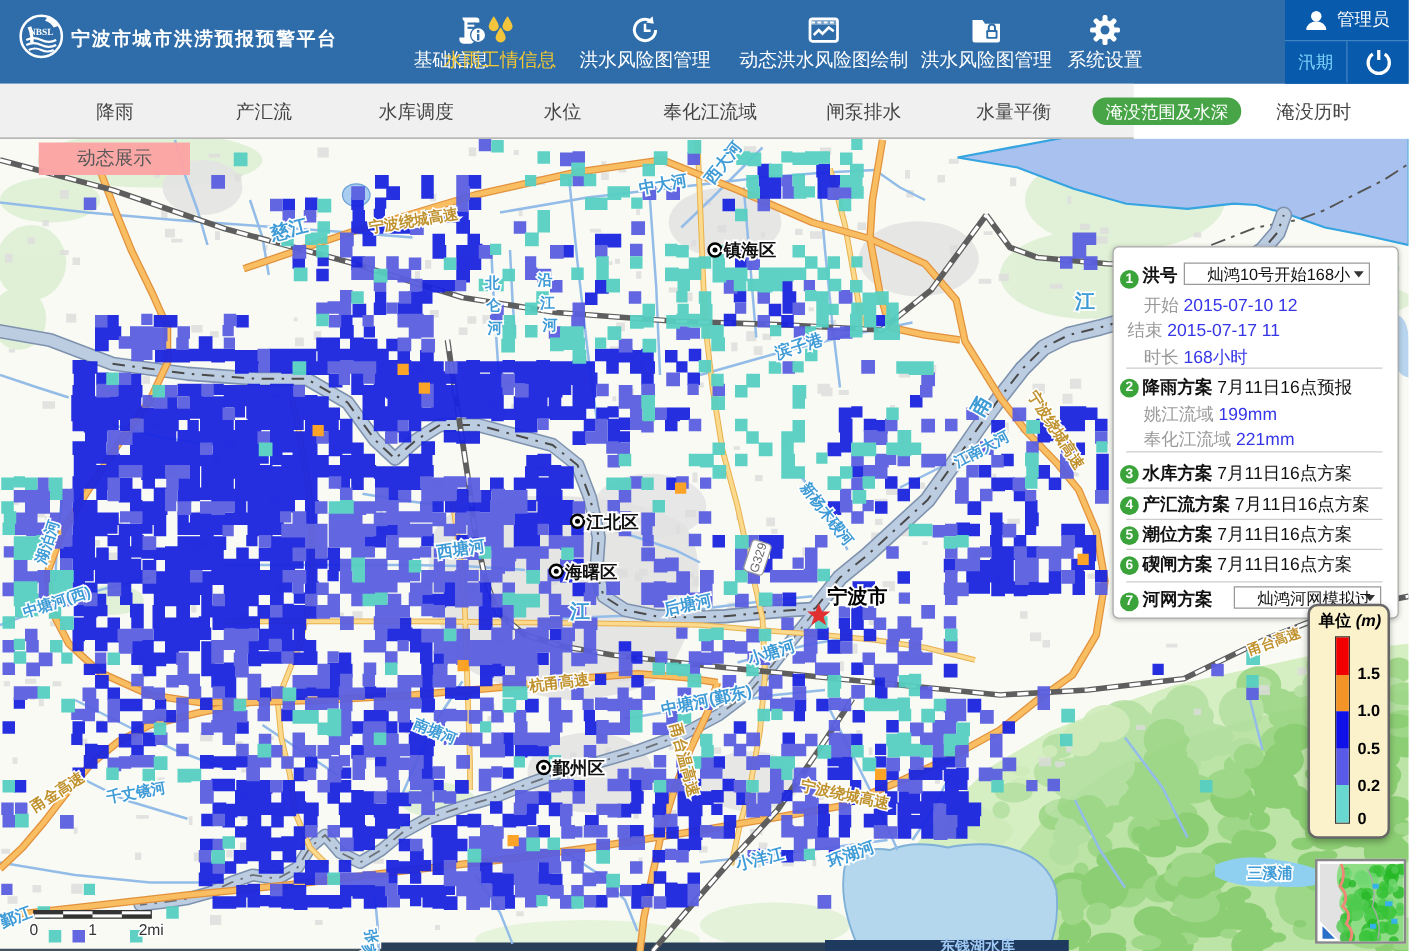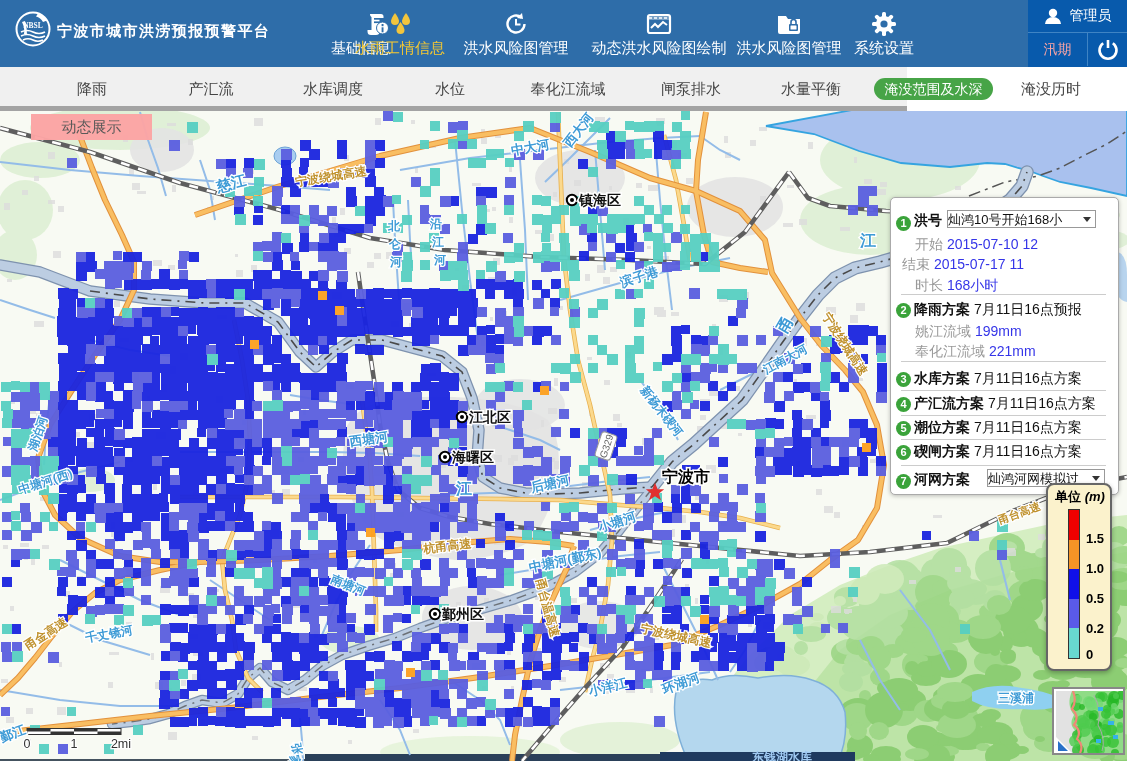--- a/index.html
+++ b/index.html
@@ -2,34 +2,34 @@
 <html><head><meta charset="utf-8"><style>
 *{margin:0;padding:0;box-sizing:border-box}
 html,body{width:1127px;height:761px;overflow:hidden;font-family:"Liberation Sans",sans-serif}
 #page{position:relative;width:1127px;height:761px;background:#fff}
 #hdr{position:absolute;left:0;top:0;width:1127px;height:67px;background:#2e6da9}
 #logo{position:absolute;left:14px;top:10px}
 #title{position:absolute;left:57px;top:22px;font-size:15px;font-weight:bold;color:#fff;letter-spacing:1.4px}
 #userbox{position:absolute;left:1028px;top:0;width:99px;height:67px;background:#085aac}
 #ub-top{height:33px;border-bottom:1px solid #3f84c4;display:flex;align-items:center;justify-content:center;color:#fff;font-size:14px}
 #ub-bot{height:33px;display:flex}
-#ub-xq{width:60px;border-right:1px solid #3f84c4;display:flex;align-items:center;justify-content:center;color:#fca5a5;font-size:14px}
+#ub-xq{width:50px;border-right:1px solid #3f84c4;display:flex;align-items:center;justify-content:center;color:#7dd3fc;font-size:14px}
 #ub-pw{flex:1;display:flex;align-items:center;justify-content:center}
-#nav2{position:absolute;left:0;top:67px;width:907px;height:44px;background:#f0f0f0;border-bottom:5px solid #a3a3a3}
+#nav2{position:absolute;left:0;top:67px;width:907px;height:44px;background:#f0f0f0;border-bottom:1px solid #a3a3a3}
 .n2{position:absolute;top:13px;transform:translateX(-50%);font-size:15px;color:#444;white-space:nowrap}
 #pill{position:absolute;left:874px;top:11px;width:119px;height:22px;background:#47a447;border-radius:11px;color:#fff;font-size:14px;text-align:center;line-height:22px}
 #map{position:absolute;left:0;top:111px;width:1127px;height:650px;background:#f8faf3;overflow:hidden}
 #dyn{position:absolute;left:31px;top:114px;width:121px;height:26px;background:#fca5a5;color:#555;font-size:15px;text-align:center;line-height:26px;opacity:0.97}
 #panel{position:absolute;left:890px;top:197px;width:229px;height:298px;background:#fff;border:1px solid #aaa;border-radius:5px;box-shadow:0 1px 4px rgba(0,0,0,.25);font-size:14px;color:#111}
 .prow{position:absolute;left:5px;white-space:nowrap}
 .num{position:absolute;left:0;width:15px;height:15px;border-radius:50%;background:#3aa33a;color:#fff;font-size:11px;font-weight:bold;text-align:center;line-height:15px}
 .glab{color:#999}
 .blue{color:#3535e8}
 .pdiv{position:absolute;left:10px;width:205px;border-top:1px solid #ccc}
-.sel{display:inline-block;border:1px solid #999;background:#fff;font-size:13px;padding:0 0;white-space:nowrap;overflow:hidden}
+.sel{display:inline-block;border:1px solid #999;background:#fff;font-size:13px;padding:0 18px;white-space:nowrap;overflow:hidden}
 .arr{position:absolute;right:4px;top:6px;width:0;height:0;border-left:4px solid transparent;border-right:4px solid transparent;border-top:5px solid #333}
 #legend{position:absolute;left:1046px;top:483px;width:66px;height:188px;background:#fbf2cc;border:2px solid #666;border-radius:8px;box-shadow:0 2px 5px rgba(0,0,0,.3)}
 #lg-title{position:absolute;left:7px;top:3px;font-size:13px;font-weight:bold;color:#000;white-space:nowrap}
 #lg-bar{position:absolute;left:20px;top:24px;width:12px;height:150px;border:1px solid #333}
 #lg-bar div{height:29.6px}
 .lg-lab{position:absolute;left:38px;font-size:13px;font-weight:bold;color:#000}
 #mini{position:absolute;left:1052px;top:687px;width:73px;height:68px;background:#fff;border:2px solid #888;padding:2px}
 </style></head>
 <body>
 <div id="page">

